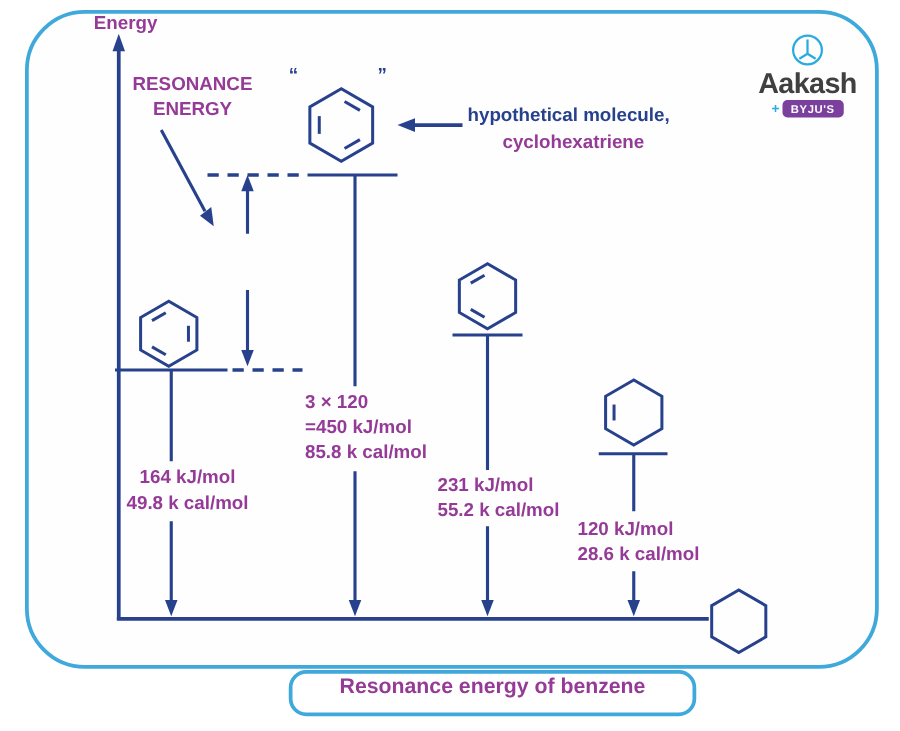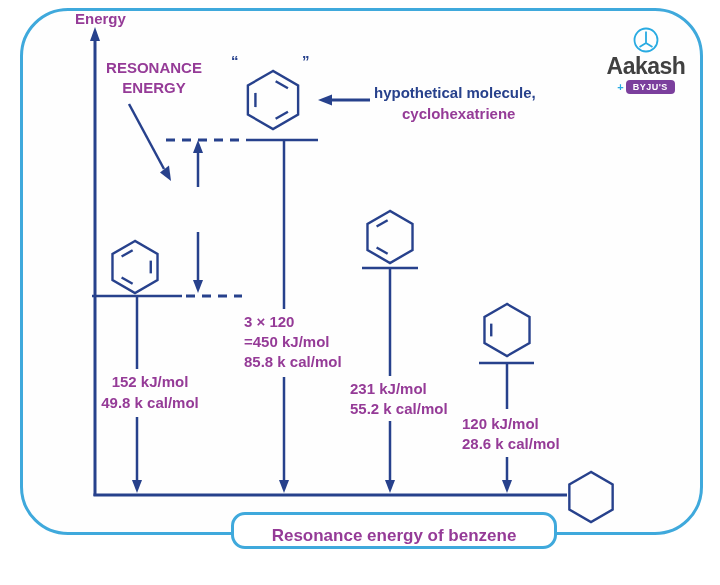--- a/index.html
+++ b/index.html
@@ -1,22 +1,22 @@
 <!DOCTYPE html>
 <html><head>
 <meta charset="utf-8">
 <style>
   html,body{margin:0;padding:0;background:#ffffff;}
   .stage{position:relative;width:720px;height:585px;background:#ffffff;
          font-family:"Liberation Sans",sans-serif;overflow:hidden;}
   .frame{position:absolute;left:20px;top:8px;width:677px;height:521px;
          border:3px solid #3fa9dc;border-radius:48px;background:#fefefe;}
-  .caption-box{position:absolute;left:231px;top:512px;width:326px;height:37px;
+  .caption-box{position:absolute;left:231px;top:536px;width:326px;height:37px;
          border:3px solid #3fa9dc;border-radius:14px;background:#ffffff;
-         display:flex;align-items:flex-end;justify-content:center;box-sizing:border-box;}
+         display:flex;align-items:flex-start;justify-content:center;box-sizing:border-box;}
   .caption-box .txt{color:#953b97;font-weight:bold;font-size:17px;}
   .lbl{position:absolute;font-weight:bold;font-size:15px;color:#953b97;white-space:nowrap;}
   .navy{color:#27418c;}
   .ctr{text-align:center;white-space:normal;}
   svg.diagram{position:absolute;left:0;top:0;}
   svg.diagram line{stroke:#27418c;stroke-width:2.5;fill:none;}
   svg.diagram line.thick{stroke-width:3;}
   svg.diagram line.dash{stroke-dasharray:9 7;stroke-width:2.8;}
   svg.diagram g.hex polygon, svg.diagram g.hex line{stroke:#27418c;stroke-width:2.4;fill:none;}
   svg.diagram polygon.ah{fill:#27418c;stroke:none;}
@@ -137,21 +137,21 @@
   <div class="lbl ctr" style="left:146px;top:190px;width:134px;line-height:21px;">
   </div>
 
   <div class="lbl" style="left:244px;top:312px;line-height:20px;">
     <div>3 × 120</div>
     <div>=450 kJ/mol</div>
     <div>85.8 k cal/mol</div>
   </div>
 
   <div class="lbl ctr" style="left:70px;top:371px;width:160px;line-height:21px;">
-    <div>152 kJ/mol</div>
+    <div>164 kJ/mol</div>
     <div>49.8 k cal/mol</div>
   </div>
 
   <div class="lbl" style="left:350px;top:379px;line-height:20px;">
     <div>231 kJ/mol</div>
     <div>55.2 k cal/mol</div>
   </div>
 
   <div class="lbl" style="left:462px;top:414px;line-height:20px;">
     <div>120 kJ/mol</div>

